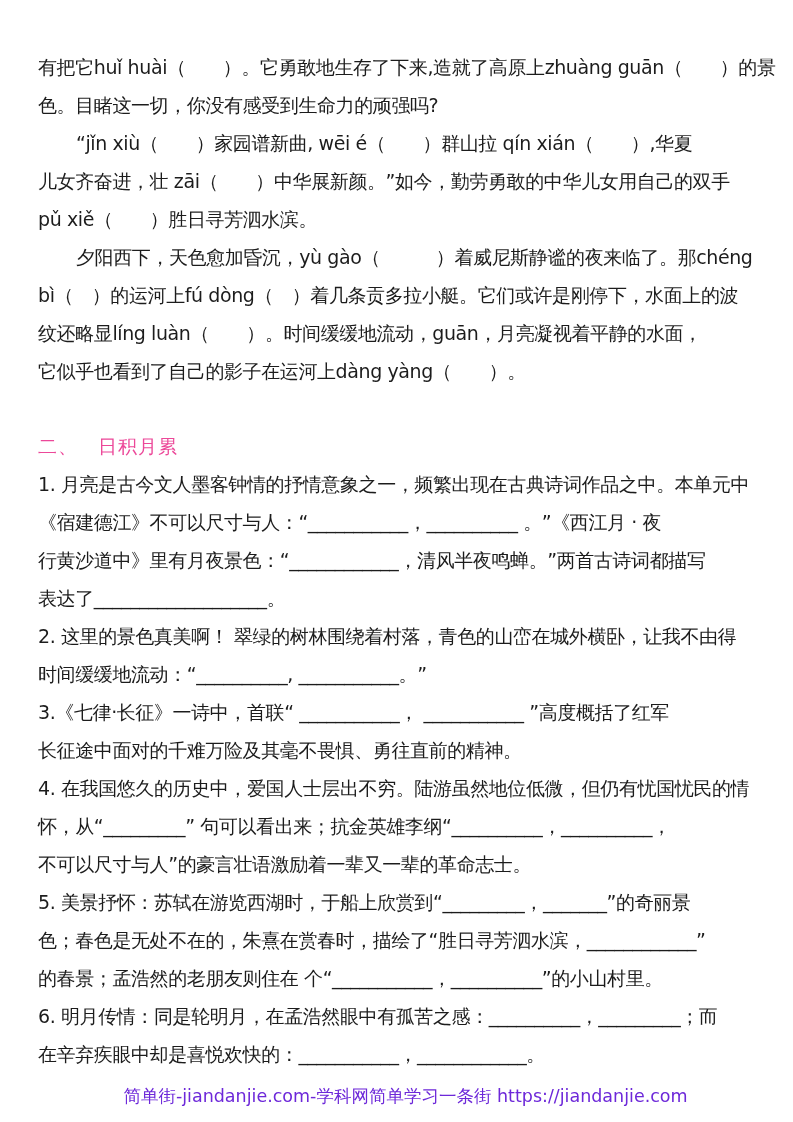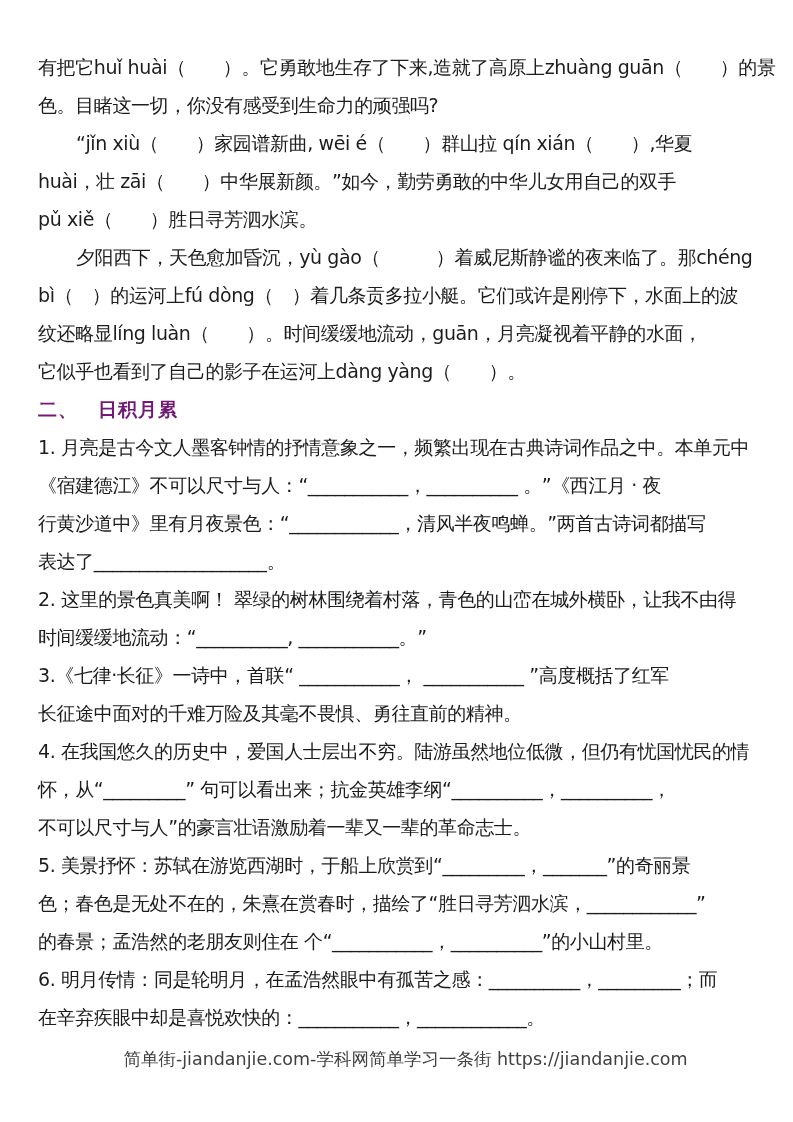--- a/index.html
+++ b/index.html
@@ -21,41 +21,42 @@
   .line {
     line-height: 38px;
     height: 38px;
     white-space: nowrap;
     letter-spacing: -0.4px;
   }
   .line.indent {
     padding-left: 2em;
   }
   .line.header {
-    color: #701a75;
-    font-weight: bold;
+    color: #ec4899;
+    font-weight: normal;
     letter-spacing: 1px;
+    margin-top: 37px;
   }
   .footer {
     margin-top: 6px;
     text-align: center;
-    color: #404040;
+    color: #6d28d9;
     font-size: 17.5px;
     line-height: 34px;
     white-space: nowrap;
   }
 </style>
 </head>
 <body>
 
 <div class="page">
   <div class="line">有把它huǐ huài（　　）。它勇敢地生存了下来,造就了高原上zhuàng guān（　　）的景</div>
   <div class="line">色。目睹这一切，你没有感受到生命力的顽强吗?</div>
   <div class="line indent">“jǐn xiù（　　）家园谱新曲, wēi é（　　）群山拉 qín xián（　　）,华夏</div>
-  <div class="line">huài，壮 zāi（　　）中华展新颜。”如今，勤劳勇敢的中华儿女用自己的双手</div>
+  <div class="line">儿女齐奋进，壮 zāi（　　）中华展新颜。”如今，勤劳勇敢的中华儿女用自己的双手</div>
   <div class="line">pǔ xiě（　　）胜日寻芳泗水滨。</div>
   <div class="line indent">夕阳西下，天色愈加昏沉，yù gào（　　　）着威尼斯静谧的夜来临了。那chéng</div>
   <div class="line">bì（　）的运河上fú dòng（　）着几条贡多拉小艇。它们或许是刚停下，水面上的波</div>
   <div class="line">纹还略显líng luàn（　　）。时间缓缓地流动，guān，月亮凝视着平静的水面，</div>
   <div class="line">它似乎也看到了自己的影子在运河上dàng yàng（　　）。</div>
   <div class="line header">二、　日积月累</div>
   <div class="line">1. 月亮是古今文人墨客钟情的抒情意象之一，频繁出现在古典诗词作品之中。本单元中</div>
   <div class="line">《宿建德江》不可以尺寸与人：“___________，__________ 。”《西江月 · 夜</div>
   <div class="line">行黄沙道中》里有月夜景色：“____________，清风半夜鸣蝉。”两首古诗词都描写</div>
   <div class="line">表达了___________________。</div>

